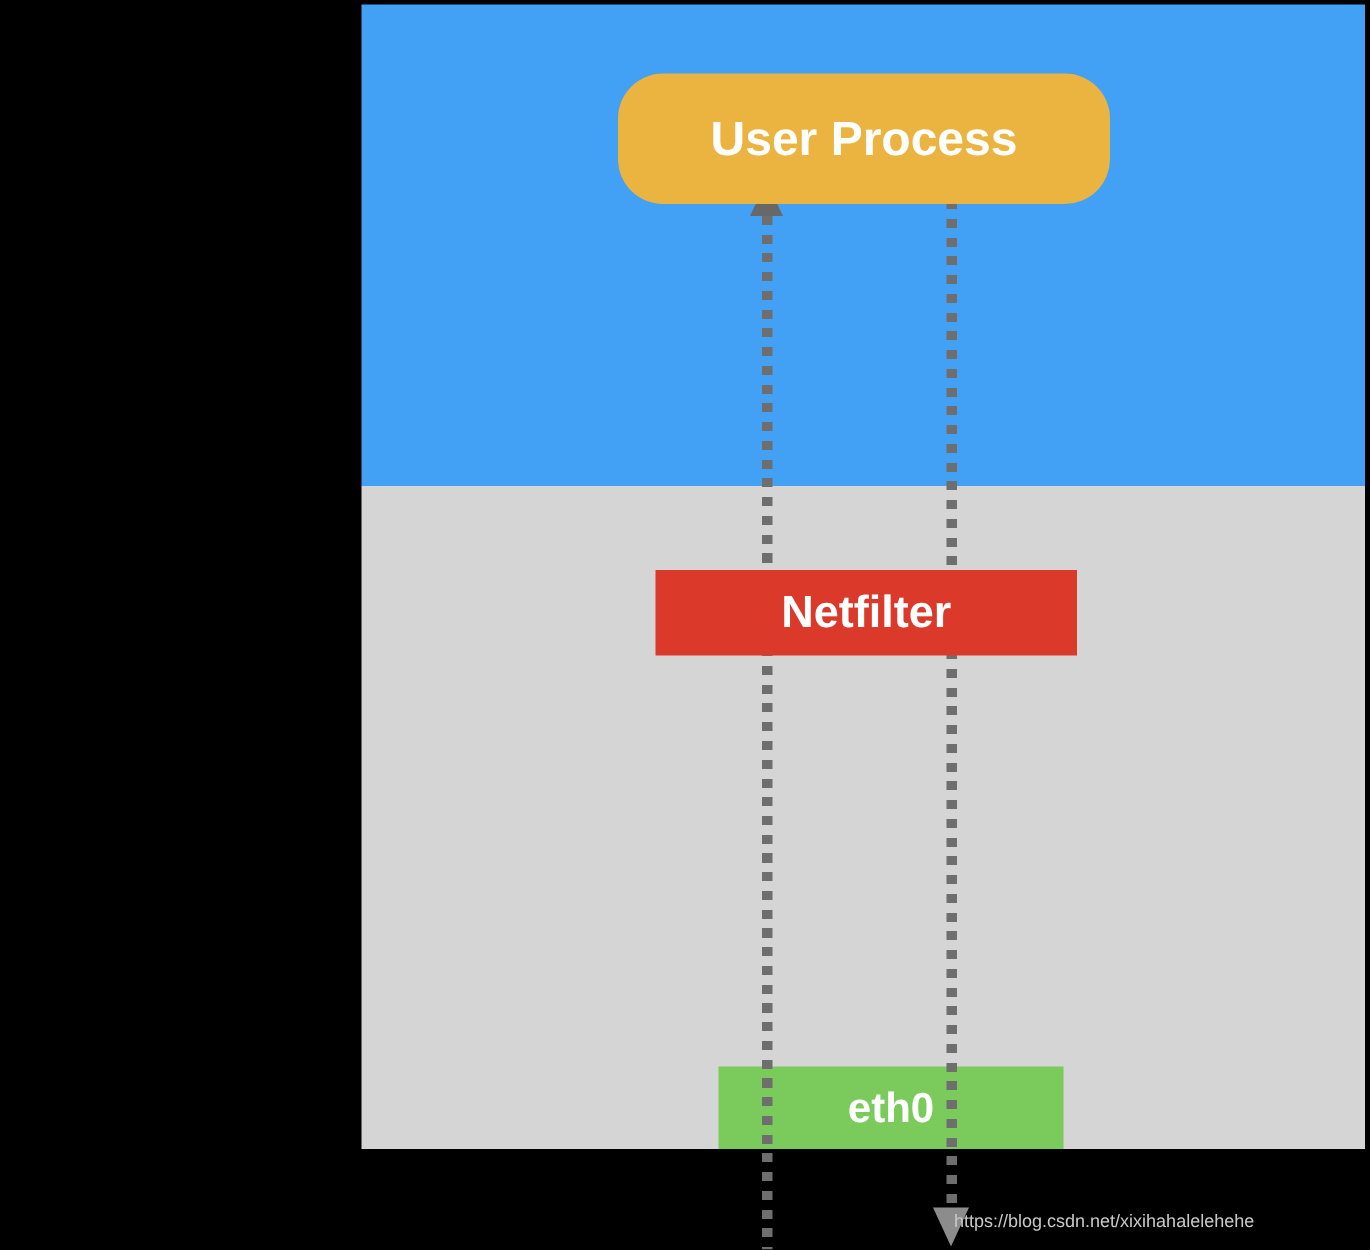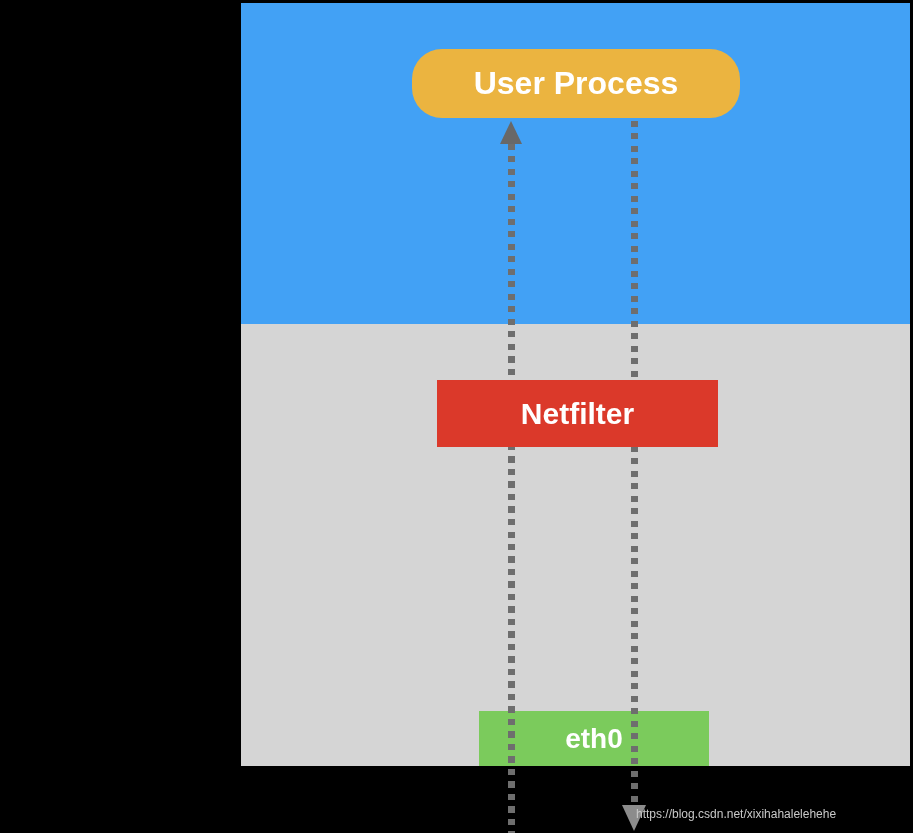--- a/index.html
+++ b/index.html
@@ -37,31 +37,31 @@
     align-items: center;
     justify-content: center;
     color: var(--box-label, #FFFFFF);
     font-weight: bold;
     text-align: center;
   }
   .user-process {
     left: 412px;
     top: 49px;
     width: 328px;
-    height: 69px;
+    height: 87px;
     border-radius: 30px;
     background: var(--user-process-bg, #EBB440);
     font-size: 32px;
     z-index: 3;
   }
   .netfilter {
     left: 437px;
     top: 380px;
     width: 281px;
-    height: 67px;
+    height: 57px;
     background: var(--netfilter-bg, #DB392A);
     font-size: 30px;
     z-index: 3;
   }
   .eth0 {
     left: 479px;
     top: 711px;
     width: 230px;
     height: 55px;
     background: var(--eth0-bg, #7BCB5C);

